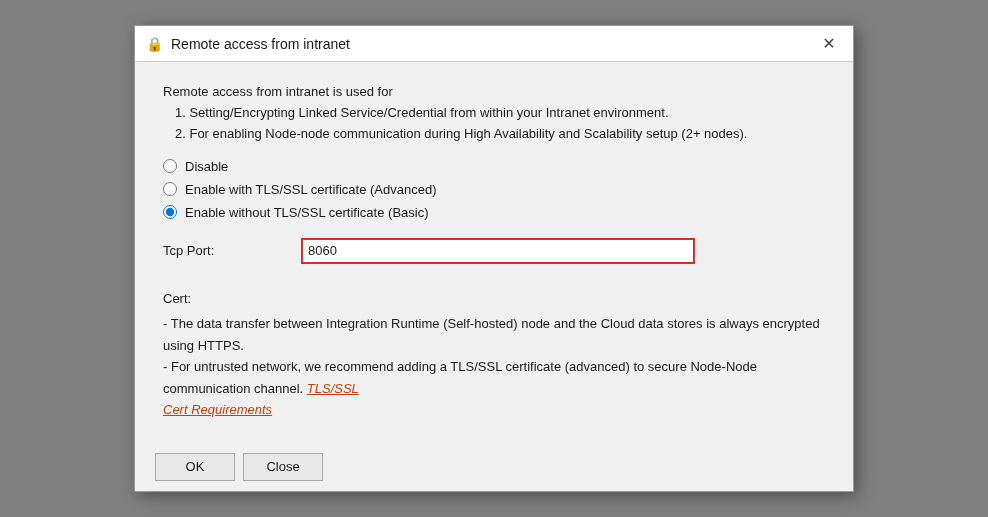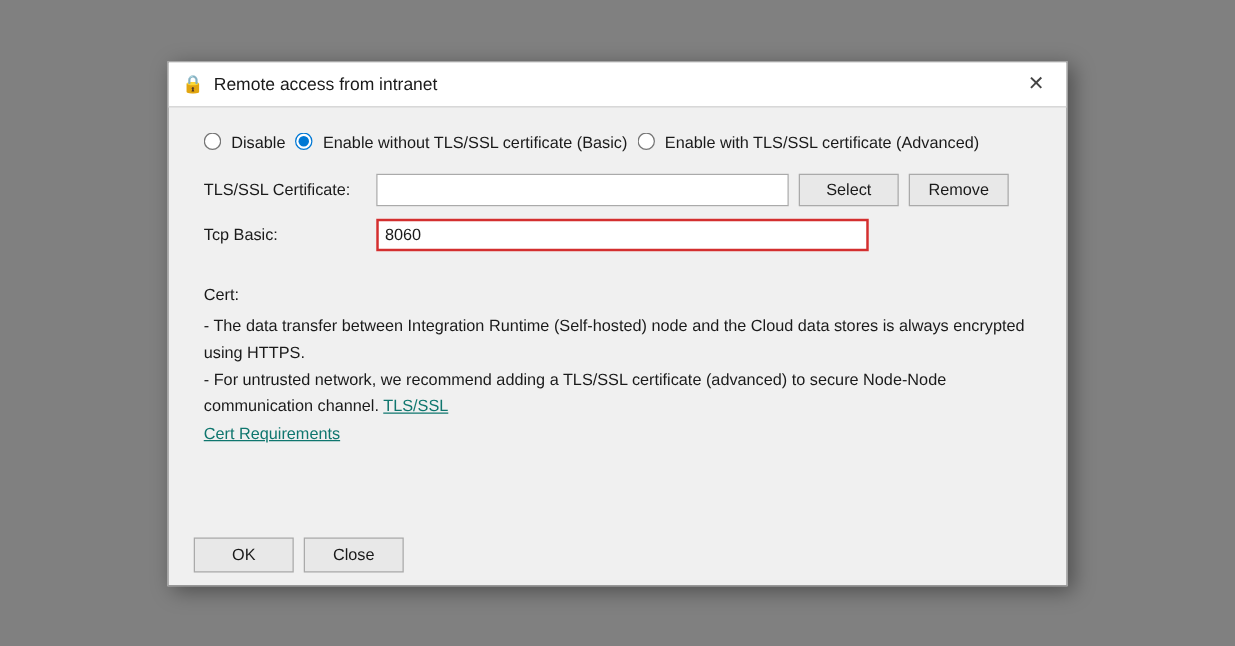--- a/index.html
+++ b/index.html
@@ -92,21 +92,21 @@
     .description p {
       font-size: 13px;
     }
 
     .description .indent {
       padding-left: 12px;
     }
 
     .radio-group {
       display: flex;
-      flex-direction: row;
+      flex-direction: column;
       gap: 8px;
       margin-bottom: 18px;
     }
 
     .radio-item {
       display: flex;
       align-items: center;
       gap: 8px;
       cursor: pointer;
     }
@@ -181,23 +181,24 @@
       font-weight: 400;
       margin-bottom: 4px;
     }
 
     .note-text {
       font-size: 13px;
       color: #1a1a1a;
     }
 
     .note-link {
-      color: #0f766e;
+      color: #c2410c;
       text-decoration: underline;
       cursor: pointer;
+      font-style: italic;
     }
 
     .dialog-footer {
       display: flex;
       justify-content: flex-start;
       gap: 8px;
       padding: 12px 20px 10px 20px;
       border-top: none;
     }
 
@@ -218,45 +219,44 @@
 <div class="dialog">
   <div class="title-bar">
     <div class="title-bar-left">
       <span class="title-icon">🔒</span>
       <span class="title-text">Remote access from intranet</span>
     </div>
     <button class="close-btn">✕</button>
   </div>
 
   <div class="dialog-body">
+    <div class="description">
+      <p>Remote access from intranet is used for</p>
+      <p class="indent">1. Setting/Encrypting Linked Service/Credential from within your Intranet environment.</p>
+      <p class="indent">2. For enabling Node-node communication during High Availability and Scalability setup (2+ nodes).</p>
+    </div>
 
     <div class="radio-group">
       <label class="radio-item">
         <input type="radio" name="access-mode" style="">
         <span class="radio-label">Disable</span>
       </label>
       <label class="radio-item">
+        <input type="radio" name="access-mode" style="">
+        <span class="radio-label">Enable with TLS/SSL certificate (Advanced)</span>
+      </label>
+      <label class="radio-item">
         <input type="radio" name="access-mode" checked="" style="">
         <span class="radio-label">Enable without TLS/SSL certificate (Basic)</span>
       </label>
-      <label class="radio-item">
-        <input type="radio" name="access-mode" style="">
-        <span class="radio-label">Enable with TLS/SSL certificate (Advanced)</span>
-      </label>
-    </div>
+    </div>
+
 
     <div class="form-row">
-      <span class="form-label">TLS/SSL Certificate:</span>
-      <input type="text" class="form-input cert-input" value="" style="">
-      <button class="action-btn">Select</button>
-      <button class="action-btn">Remove</button>
-    </div>
-
-    <div class="form-row">
-      <span class="form-label">Tcp Basic:</span>
+      <span class="form-label">Tcp Port:</span>
       <input type="text" class="form-input port-input" value="8060" style="">
     </div>
 
     <div class="note-section">
       <p class="note-title">Cert:</p>
       <p class="note-text">- The data transfer between Integration Runtime (Self-hosted) node and the Cloud data stores is always encrypted using HTTPS.</p>
       <p class="note-text">
         <span>- For untrusted network, we recommend adding a TLS/SSL certificate (advanced) to secure Node-Node communication channel.</span>
         <a class="note-link">TLS/SSL</a>
       </p>

